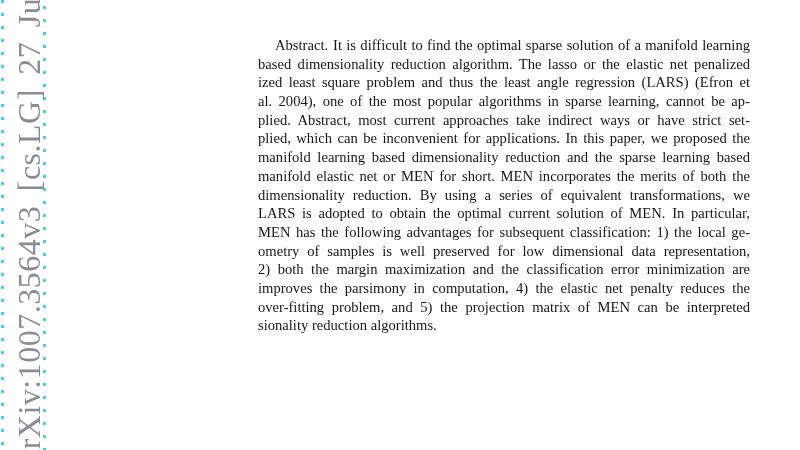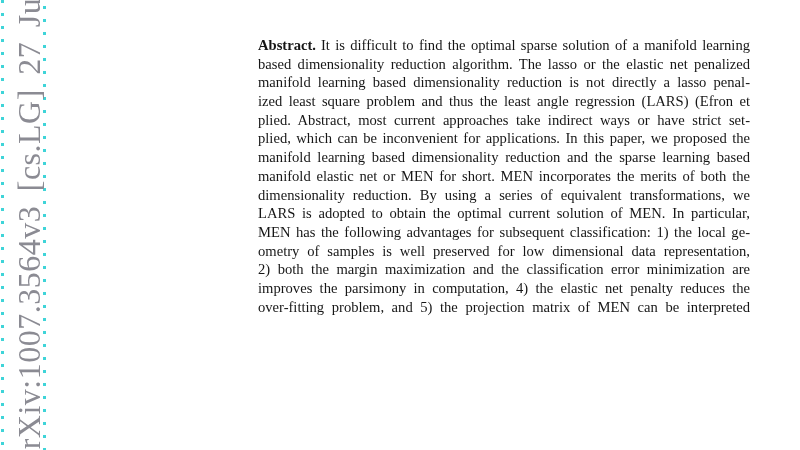--- a/index.html
+++ b/index.html
@@ -74,46 +74,48 @@
     text-align: justify;
     text-align-last: justify;
     white-space: normal;
     height: 18.7px;
     overflow: visible;
   }
   .abstract .line.last {
     text-align-last: left;
   }
   .abstract .bold {
-    font-weight: bold;
+    font-weight: normal;
     margin-right: 5px;
+    margin-left: 17px;
   }
 </style>
 </head>
 <body>
 
 <div class="page">
 
   <div class="watermark-strip">
     <div class="dotline left"></div>
     <div class="dotline right"></div>
     <div class="wm-text">arXiv:1007.3564v3 [cs.LG] 27 Jul 2010</div>
   </div>
 
   <div class="abstract">
     <div class="line"><span class="bold">Abstract.</span><span>It is difficult to find the optimal sparse solution of a manifold learning</span></div>
     <div class="line">based dimensionality reduction algorithm. The lasso or the elastic net penalized</div>
-    <div class="line">manifold learning based dimensionality reduction is not directly a lasso penal-</div>
     <div class="line">ized least square problem and thus the least angle regression (LARS) (Efron et</div>
+    <div class="line">al. 2004), one of the most popular algorithms in sparse learning, cannot be ap-</div>
     <div class="line">plied. Abstract, most current approaches take indirect ways or have strict set-</div>
     <div class="line">plied, which can be inconvenient for applications. In this paper, we proposed the</div>
     <div class="line">manifold learning based dimensionality reduction and the sparse learning based</div>
     <div class="line">manifold elastic net or MEN for short. MEN incorporates the merits of both the</div>
     <div class="line">dimensionality reduction. By using a series of equivalent transformations, we</div>
     <div class="line">LARS is adopted to obtain the optimal current solution of MEN. In particular,</div>
     <div class="line">MEN has the following advantages for subsequent classification: 1) the local ge-</div>
     <div class="line">ometry of samples is well preserved for low dimensional data representation,</div>
     <div class="line">2) both the margin maximization and the classification error minimization are</div>
     <div class="line">improves the parsimony in computation, 4) the elastic net penalty reduces the</div>
     <div class="line">over-fitting problem, and 5) the projection matrix of MEN can be interpreted</div>
+    <div class="line last">sionality reduction algorithms.</div>
   </div>
 
 </div>
 
 </body></html>

